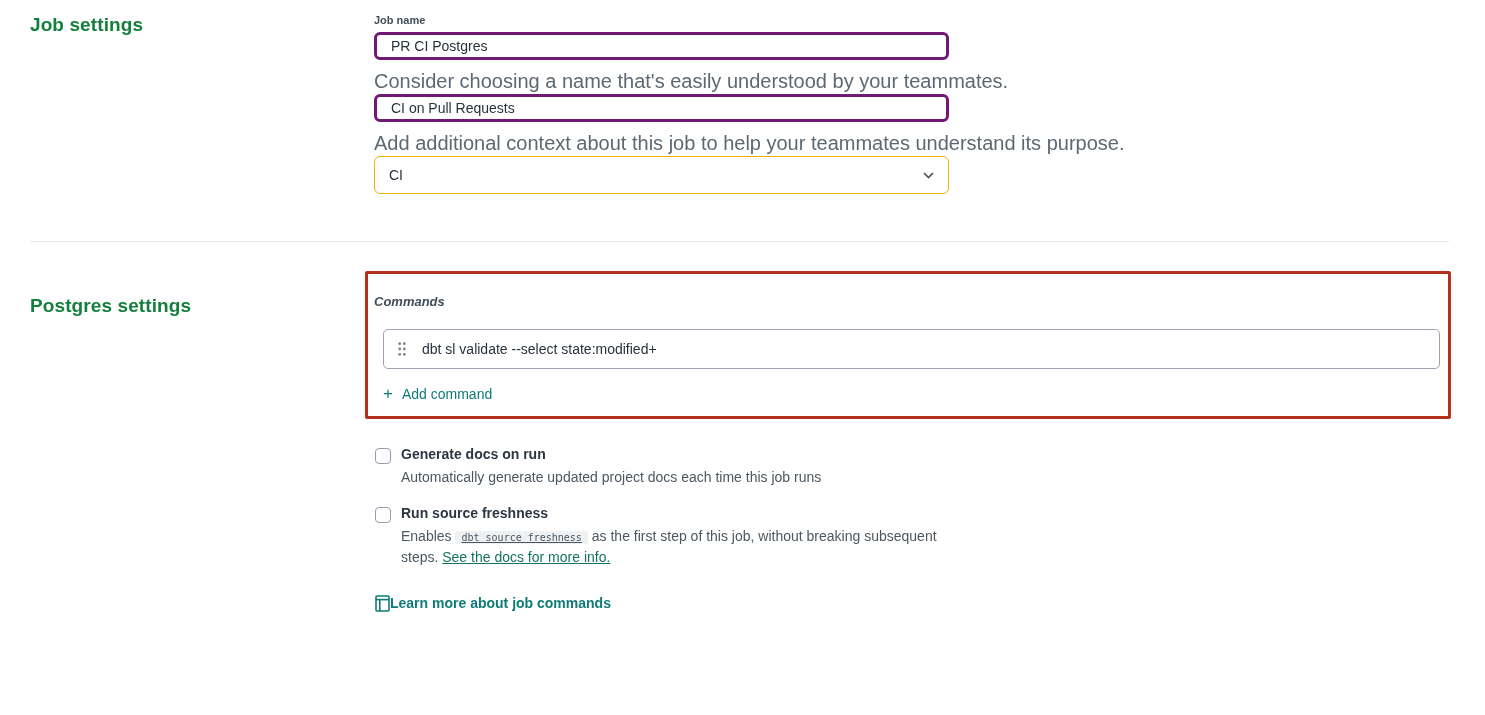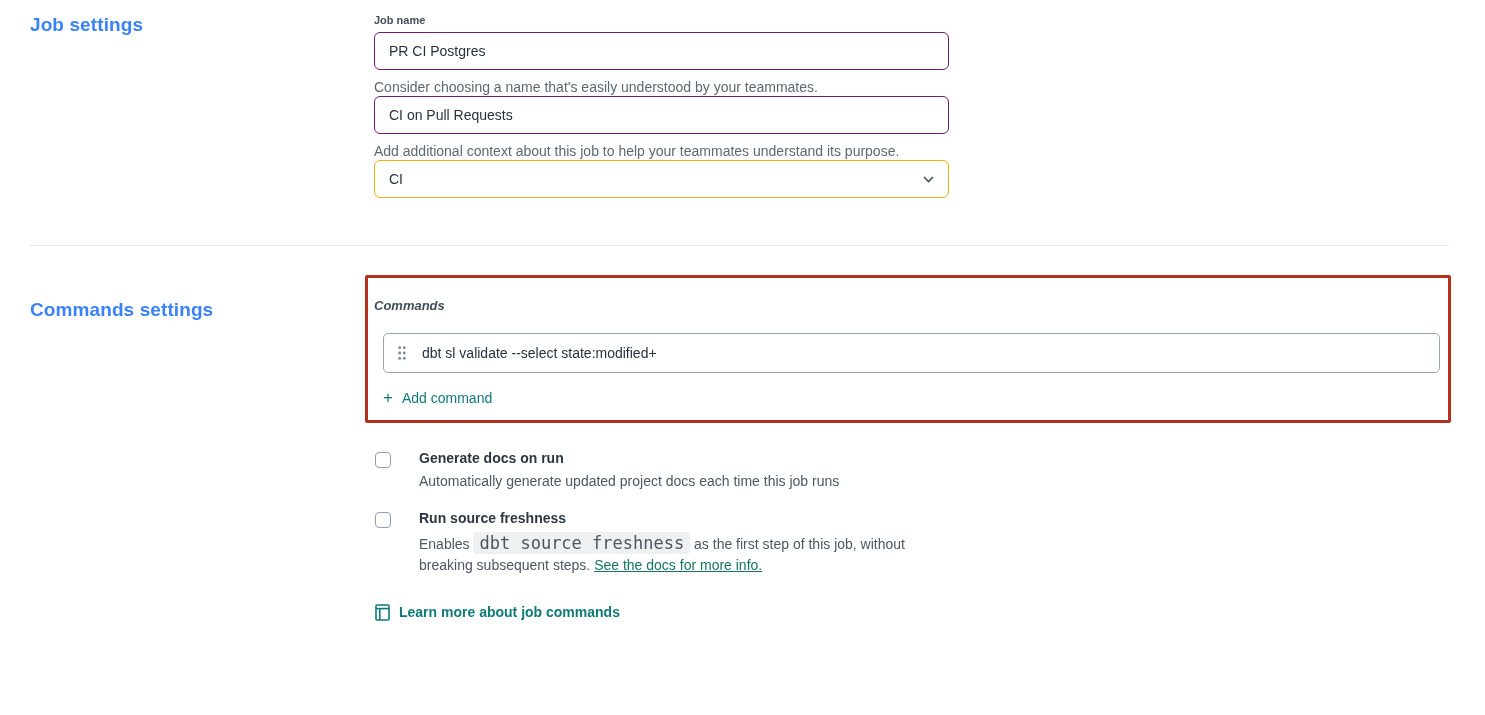--- a/index.html
+++ b/index.html
@@ -7,43 +7,43 @@
   body {
     width: 1485px; height: 715px;
     font-family: "Liberation Sans", sans-serif;
     color: #28323e;
     overflow: hidden;
     position: relative;
   }
   .section { position: relative; }
   .section-title {
     position: absolute; left: 30px;
-    font-size: 19px; font-weight: 700; color: #3b82f6;
+    font-size: 19px; font-weight: 700; color: #15803d;
     letter-spacing: 0.1px;
   }
   .form-col { margin-left: 374px; }
 
   
   .field-label-row {
     display: flex; justify-content: space-between; align-items: baseline;
     width: 575px; margin-bottom: 6px;
   }
   .field-label {
     font-size: 11px; font-weight: 700; color: #414e5a;
   }
   .optional-tag { font-size: 12.5px; font-weight: 400; color: #5c6773; }
   .text-input {
-    width: 575px; height: 38px;
-    border: 1px solid #701a75; border-radius: 6px;
+    width: 575px; height: 28px;
+    border: 3px solid #701a75; border-radius: 6px;
     padding: 0 14px; font-size: 14px; color: #28323e;
     font-family: "Liberation Sans", sans-serif;
     background: #fff; outline: none; display: block;
   }
   .helper-text {
-    margin-top: 8px; font-size: 14px; color: #5d6873; line-height: 1.3;
+    margin-top: 8px; font-size: 20px; color: #5d6873; line-height: 1.3;
   }
   .select-box {
     width: 575px; height: 38px;
     border: 1px solid #eab308; border-radius: 6px;
     background: #fff; cursor: pointer;
     display: flex; align-items: center; justify-content: space-between;
     padding: 0 14px; font-size: 14px; color: #28323e;
   }
   .chevron-down { width: 11px; height: 7px; stroke: #42505c; fill: none; stroke-width: 1.6; }
 
@@ -81,43 +81,43 @@
   }
   .add-command {
     margin: 16px 0 6px 9px;
     display: inline-flex; align-items: center; gap: 9px;
     color: #0e7b78; font-size: 14px; cursor: pointer;
     background: none; border: none; font-family: "Liberation Sans", sans-serif;
   }
   .plus-icon { font-size: 17px; line-height: 1; font-weight: 400; color: #0e7b78; }
 
   
-  .checkbox-group { margin: 27px 0 0 375px; display: flex; align-items: flex-start; gap: 18px; }
+  .checkbox-group { margin: 27px 0 0 375px; display: flex; align-items: flex-start; }
   .checkbox-group + .checkbox-group { margin-top: 18px; }
   .checkbox {
     appearance: none; -webkit-appearance: none;
     width: 16px; height: 16px; flex: 0 0 16px;
     border: 1.5px solid #939ead; border-radius: 4px;
     background: #fff; cursor: pointer; margin-top: 2px;
   }
   .checkbox-texts { margin-left: 10px; max-width: 540px; }
   .checkbox-label { font-size: 14px; font-weight: 700; color: #2c3642; cursor: pointer; display: block; }
   .checkbox-desc { margin-top: 5px; font-size: 14px; color: #4c5762; line-height: 1.45; }
   .inline-code {
     font-family: "DejaVu Sans Mono", "Liberation Mono", monospace;
-    font-size: 17px; background: #eef0f2; color: #4b5662;
-    padding: 1px 6px; border-radius: 3px;
+    font-size: 10px; background: #eef0f2; color: #4b5662;
+    padding: 1px 6px; border-radius: 3px; text-decoration: underline;
   }
   .doc-link {
     color: #15735f; text-decoration: underline; cursor: pointer;
   }
 
   .learn-more {
     margin: 28px 0 0 375px;
-    display: inline-flex; align-items: center; gap: 9px;
+    display: inline-flex; align-items: center; 
     color: #0e7b78; font-size: 14px; font-weight: 700; cursor: pointer;
     background: none; border: none; font-family: "Liberation Sans", sans-serif;
   }
   .book-icon { width: 15px; height: 17px; stroke: #0e7b78; fill: none; stroke-width: 1.6; }
 
   .pad-top { padding-top: 14px; }
 </style>
 </head>
 <body>
 
@@ -141,21 +141,21 @@
           <polyline points="1,1 5.5,5.5 10,1"></polyline>
         </svg>
     </div>
 
   </div>
 </div>
 
 <hr class="divider">
 
 <div class="section exec-section">
-  <h2 class="section-title" style="top:24px;">Commands settings</h2>
+  <h2 class="section-title" style="top:24px;">Postgres settings</h2>
 
   
   <div class="commands-highlight">
     <span class="commands-label">Commands</span>
 
     <div class="command-row">
       <span class="drag-handle">
         <svg width="8" height="14" viewBox="0 0 8 14">
           <circle cx="1.7" cy="1.7" r="1.4" fill="#7a8591"></circle>
             <circle cx="6.3" cy="1.7" r="1.4" fill="#7a8591"></circle>

